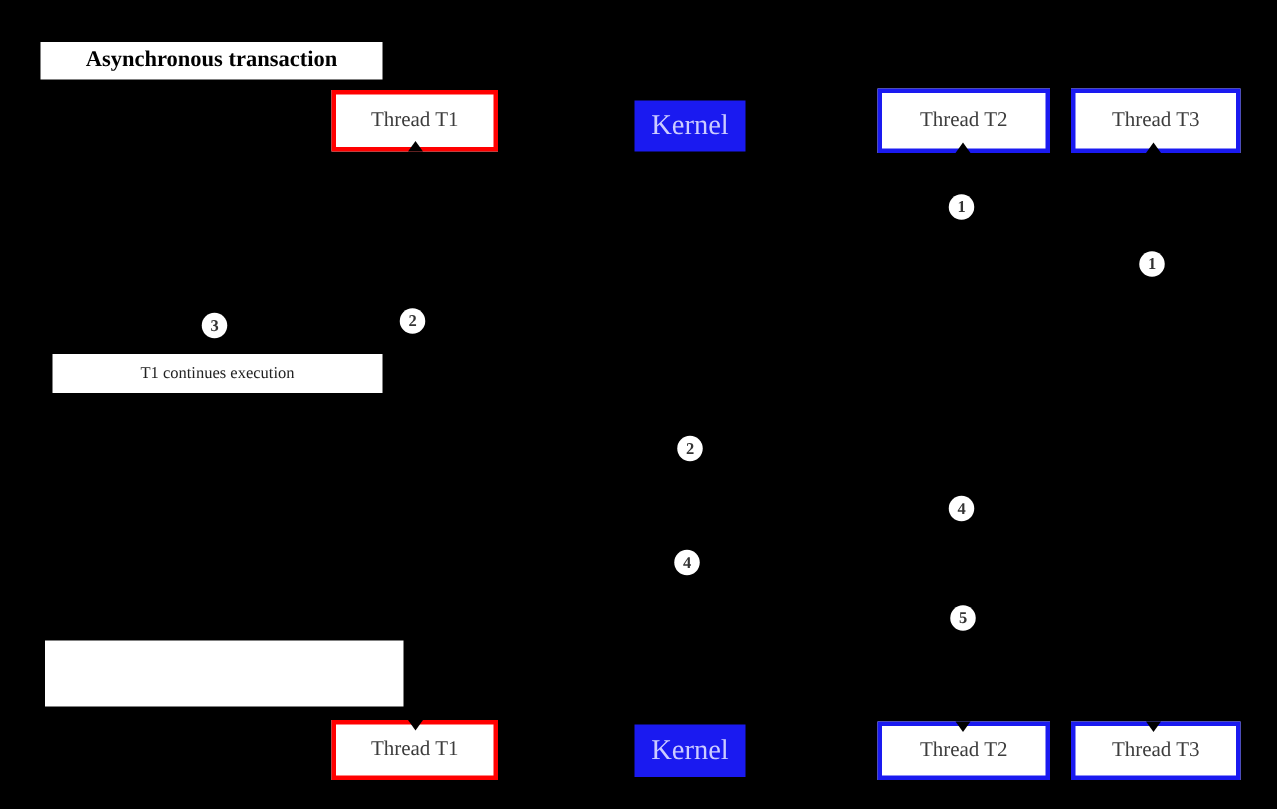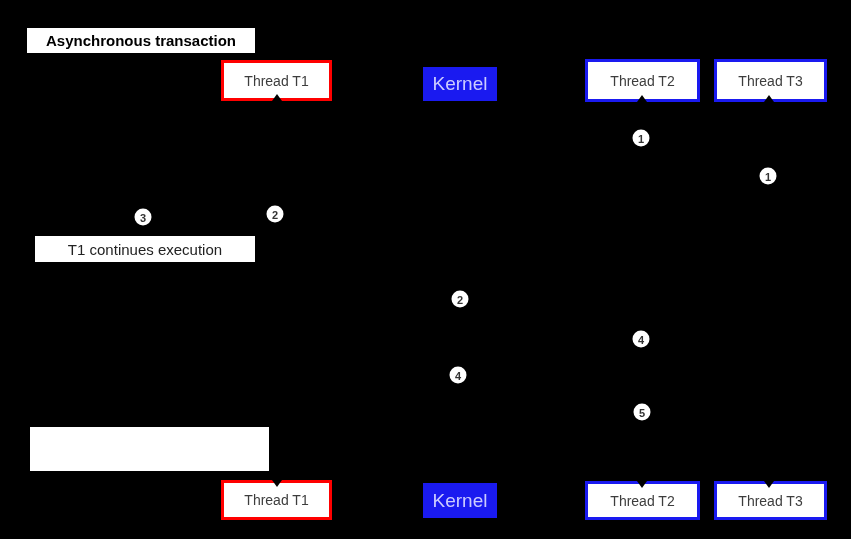--- a/index.html
+++ b/index.html
@@ -6,21 +6,21 @@
     margin: 0;
     padding: 0;
     background: #000;
   }
   #diagram {
     position: relative;
     width: 851px;
     height: 539px;
     background: var(--background, #000);
     overflow: hidden;
-    font-family: Liberation Sans, sans-serif;
+    font-family: Liberation Serif, serif;
   }
   .title-box {
     position: absolute;
     left: 27px; top: 28px;
     width: 228px; height: 25px;
     box-sizing: border-box;
     background: #fff;
     color: var(--title-text, #000);
     font-size: 15px;
     font-weight: bold;
@@ -29,21 +29,21 @@
     justify-content: center;
     white-space: nowrap;
   }
   .note-box {
     position: absolute;
     left: 35px; top: 236px;
     width: 220px; height: 26px;
     box-sizing: border-box;
     background: #fff;
     color: var(--note-text, #222);
-    font-size: 15px;
+    font-size: 11px;
     display: flex;
     align-items: center;
     justify-content: center;
     white-space: nowrap;
   }
   .empty-box {
     position: absolute;
     left: 30px; top: 427px;
     width: 239px; height: 44px;
     background: #fff;

